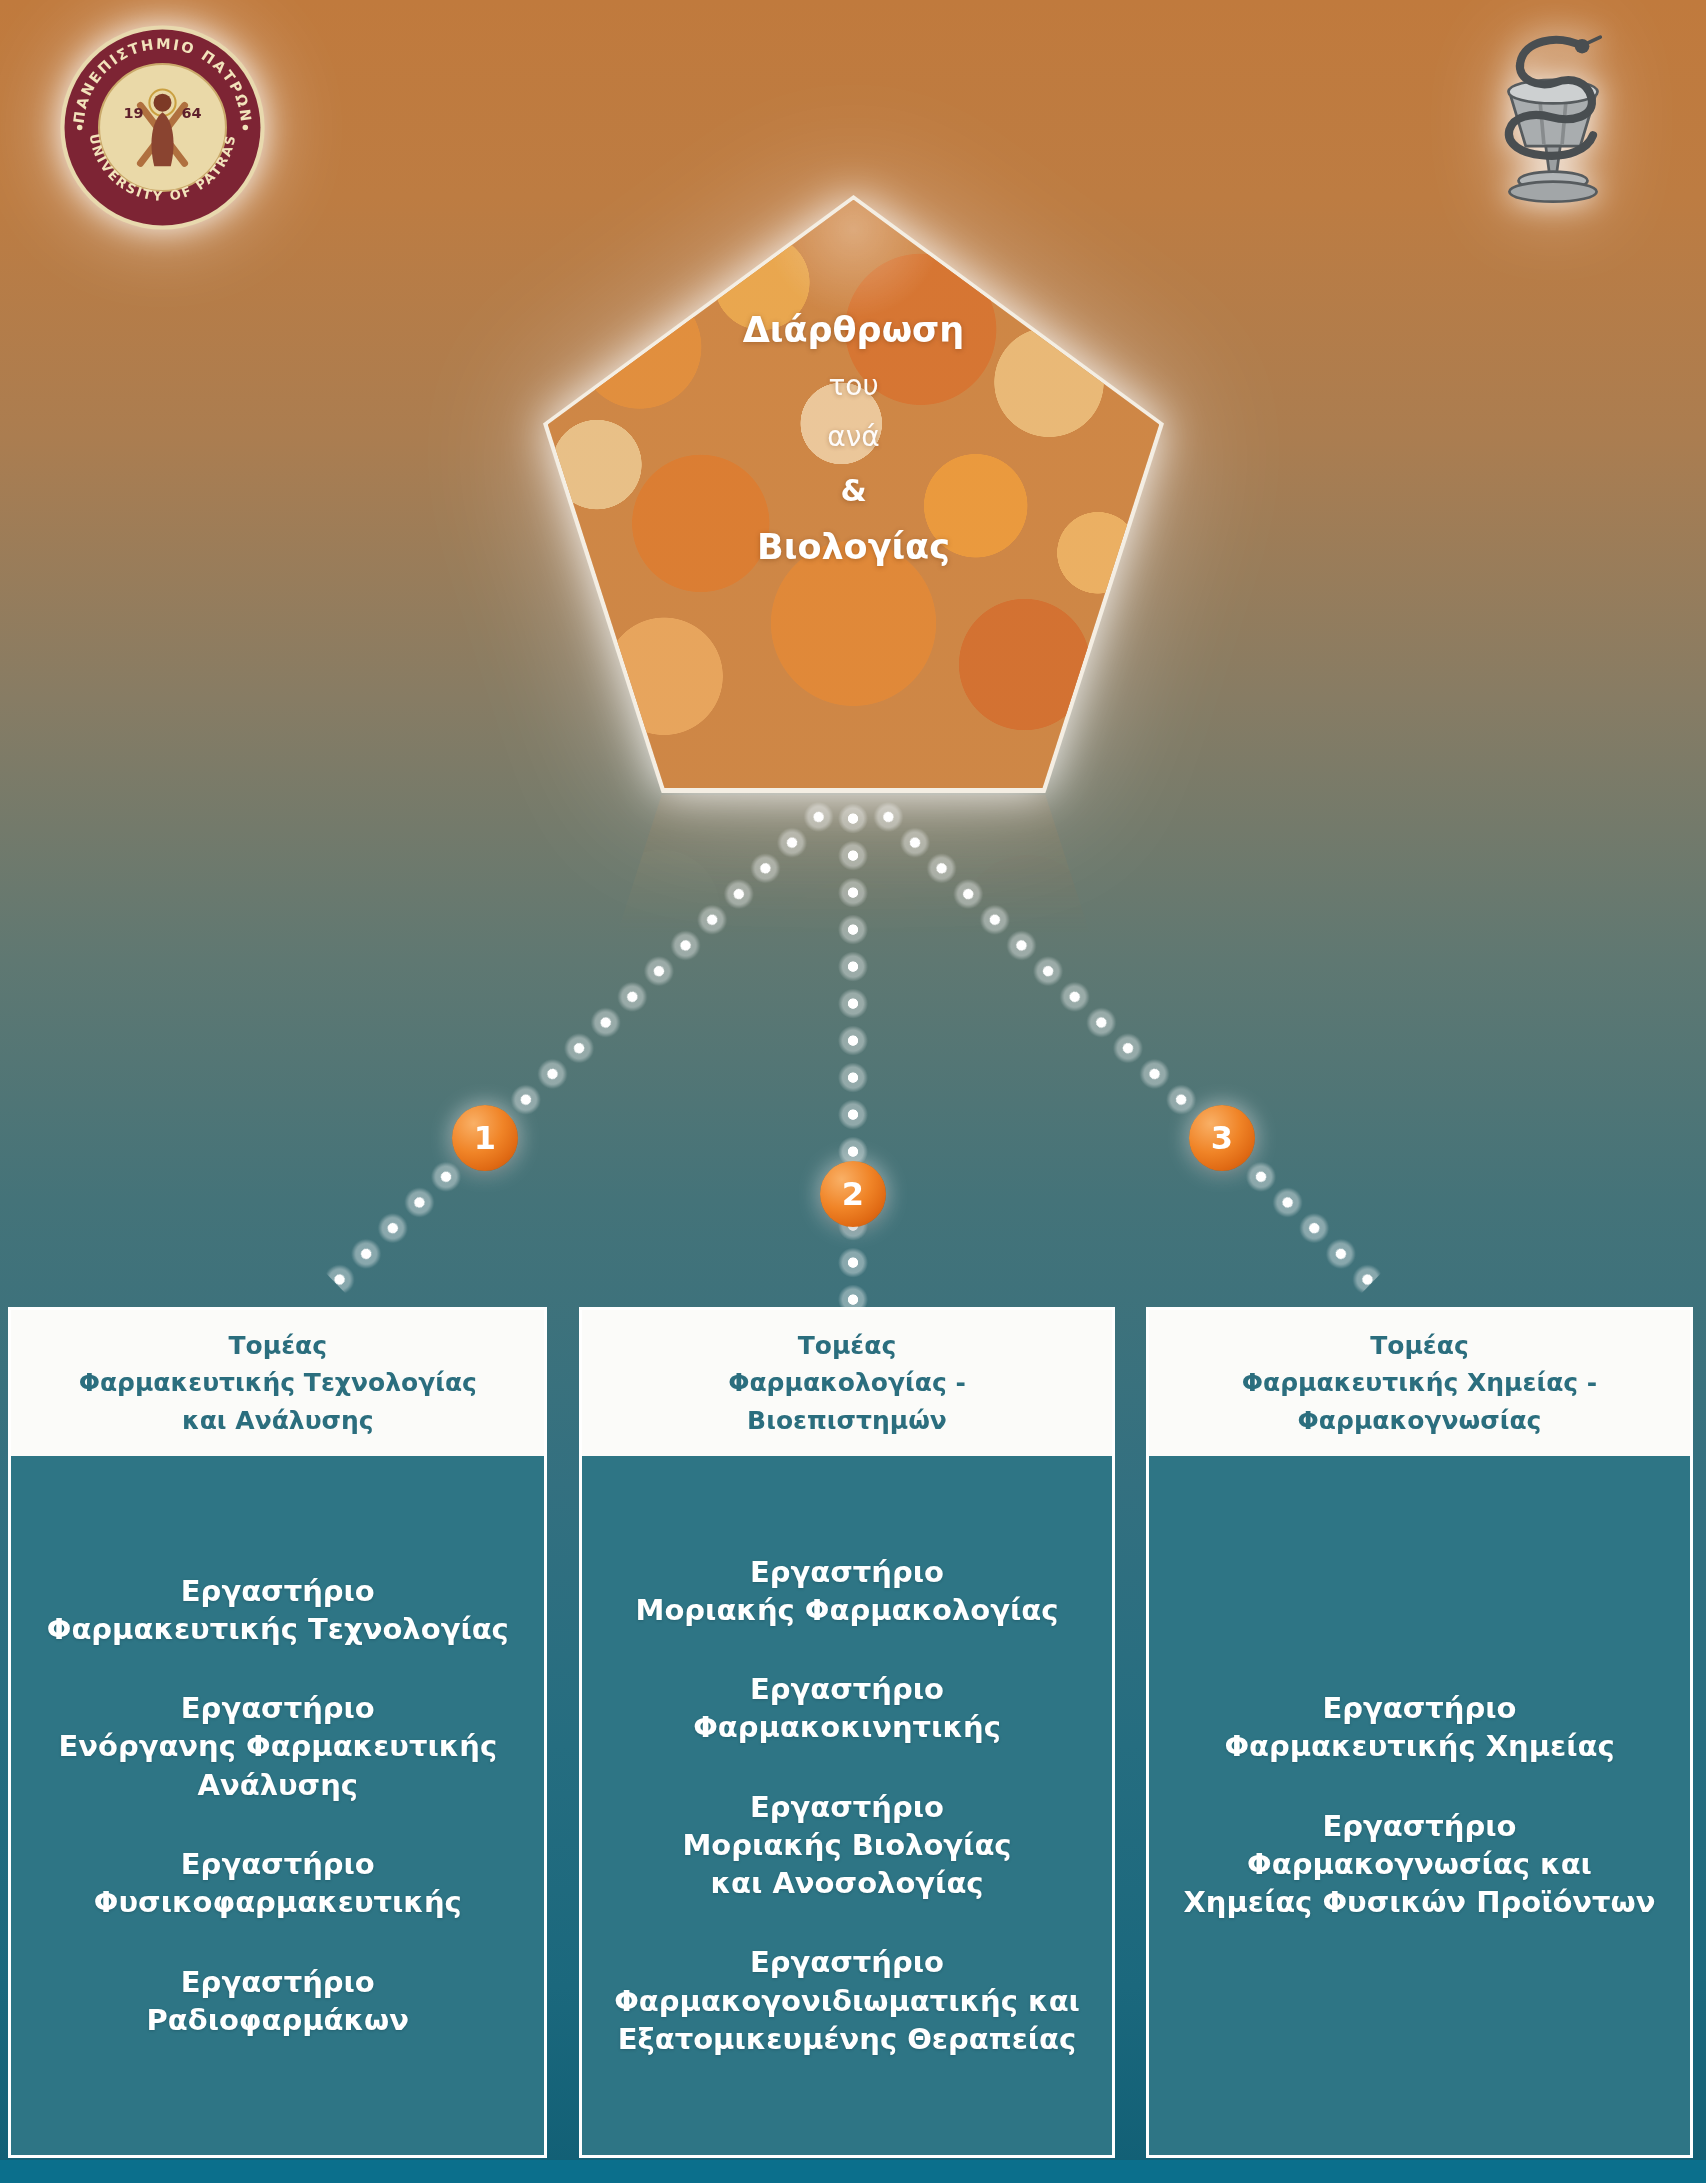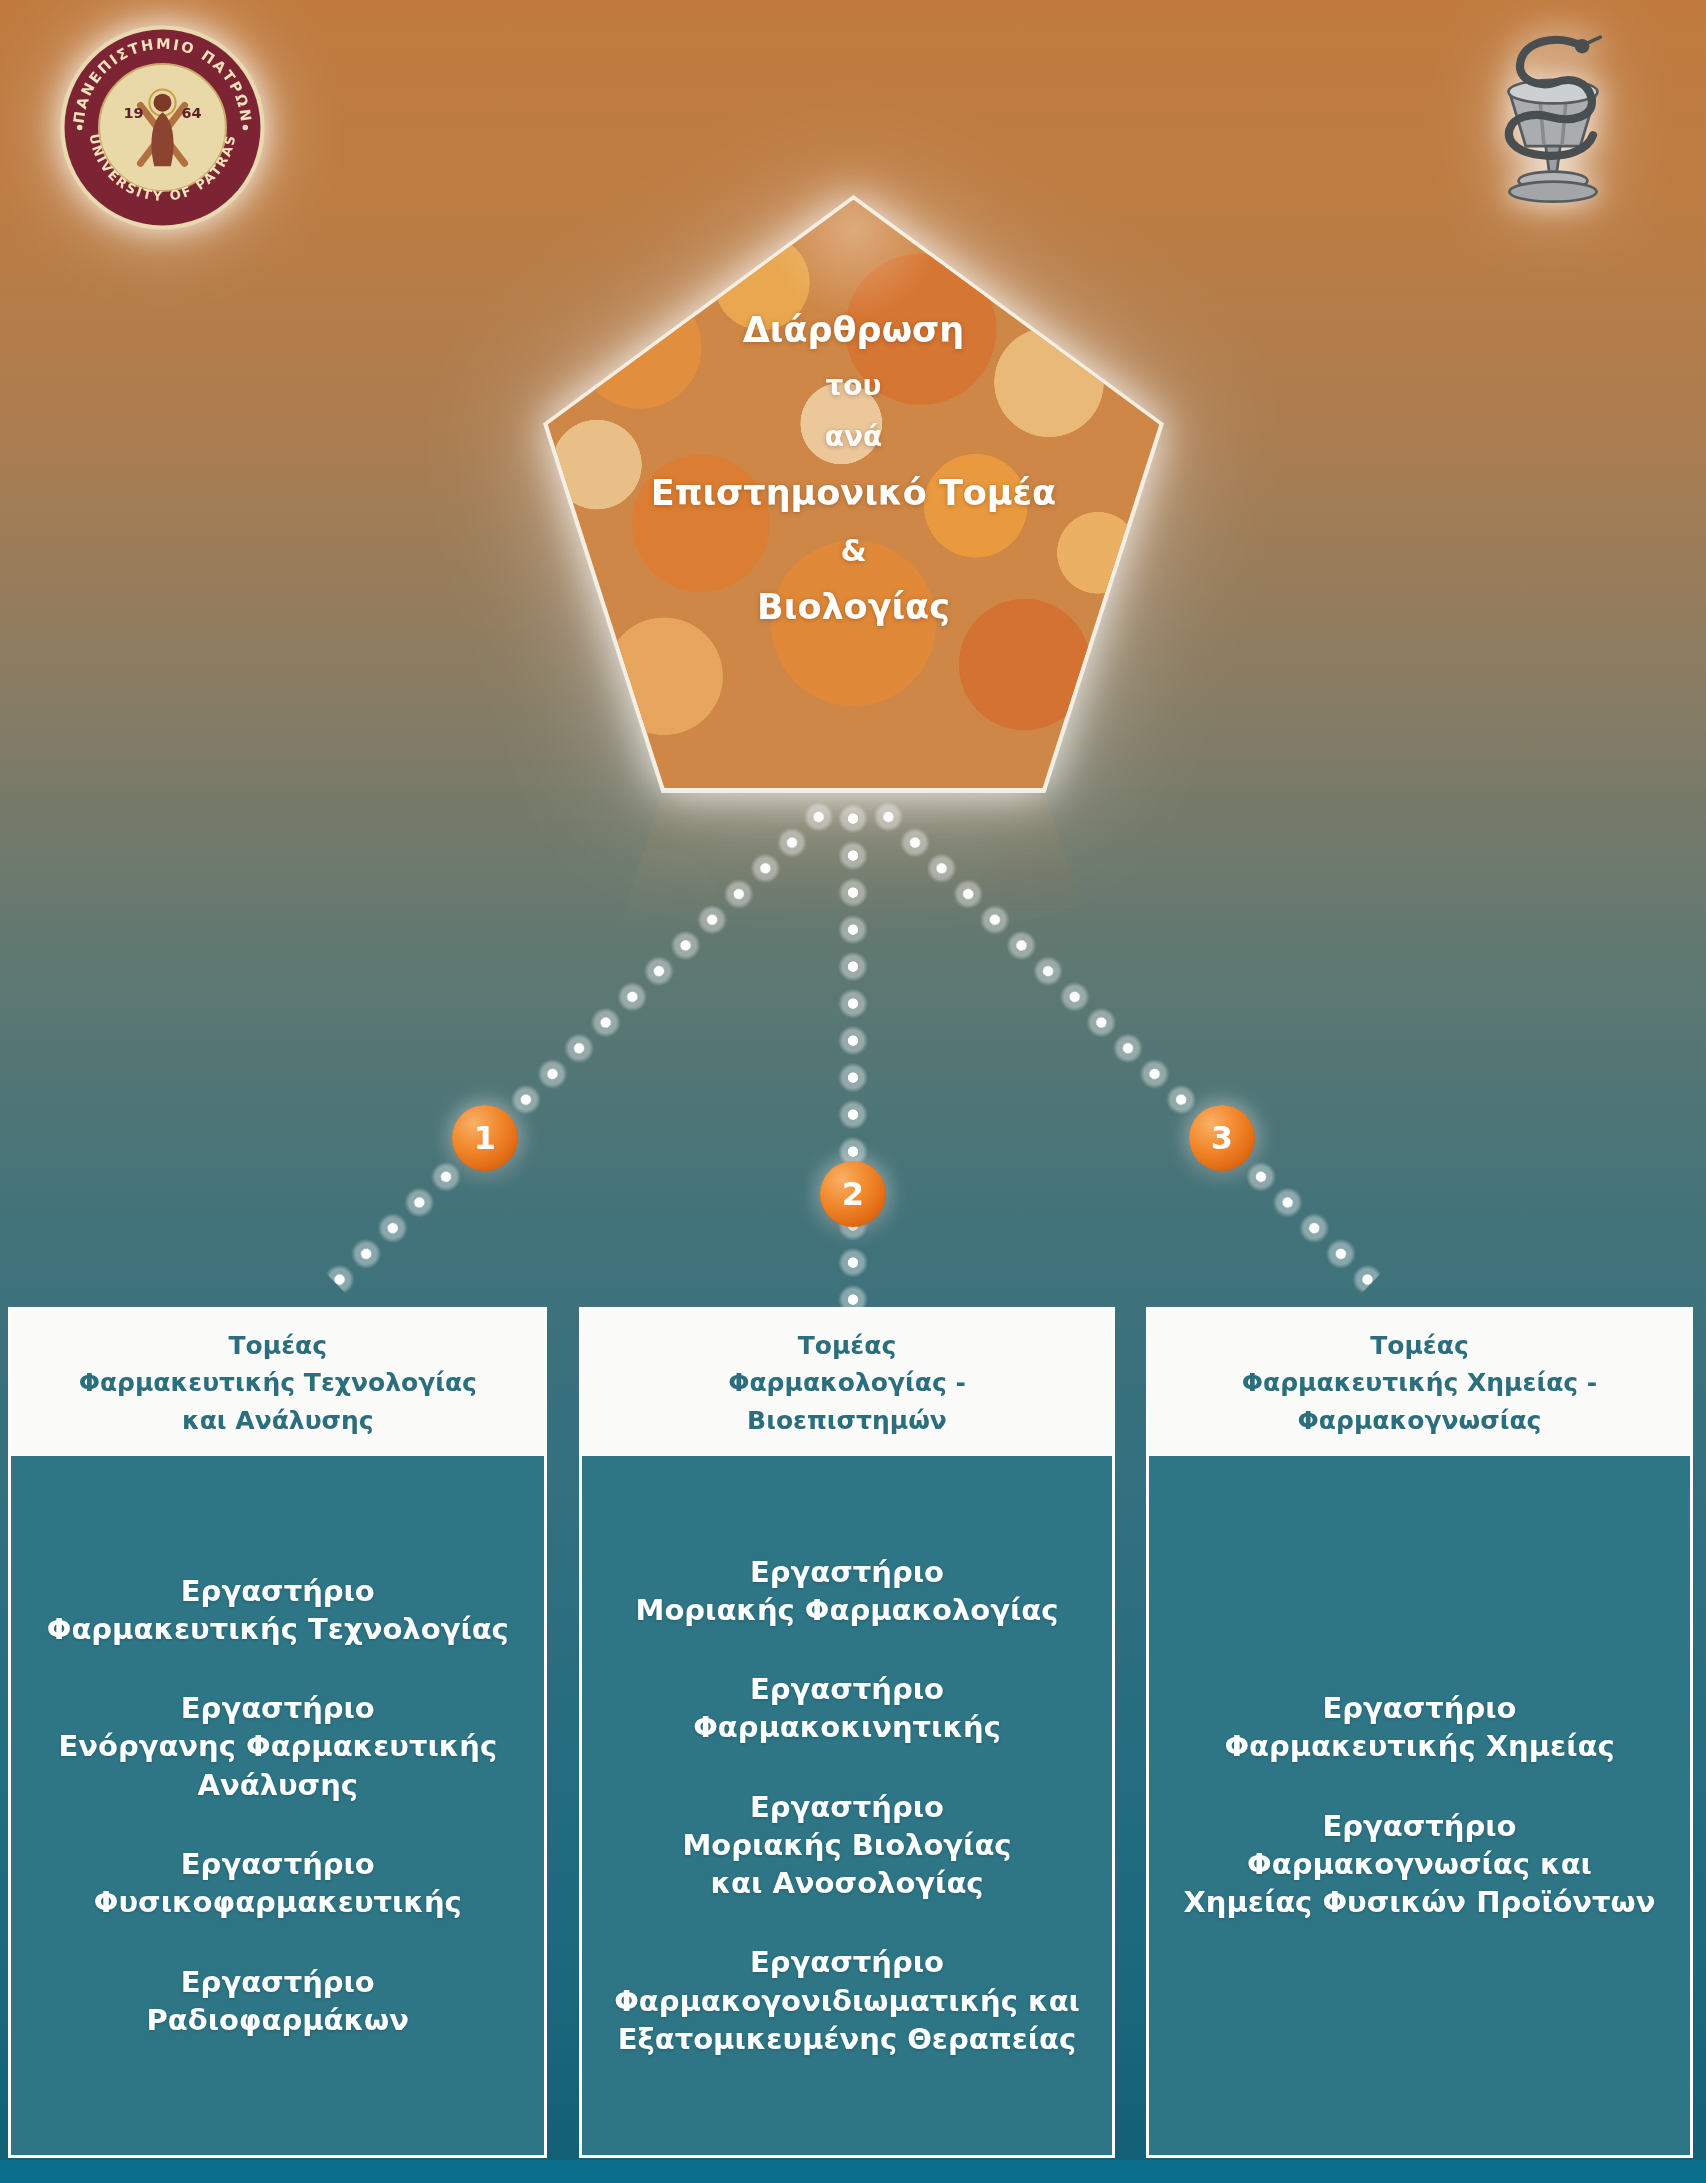--- a/index.html
+++ b/index.html
@@ -43,21 +43,21 @@
       radial-gradient(circle 41px  at 90% 60%, #f6c171 99%, transparent 100%),
       radial-gradient(circle 45px  at 8%  45%, #f2d9a5 99%, transparent 100%);
   }
   .pentagon-pills{position:absolute;inset:4.8px;}
   .pentagon-text{
     position:absolute;inset:0;display:flex;flex-direction:column;align-items:center;
     padding-top:116px;gap:21px;color:#ffffff;text-align:center;
     text-shadow:0 1.4px 5.5px rgba(90,40,0,.35);
   }
   .pent-strong{font-size:35px;font-weight:700;line-height:1.1;}
-  .pent-weak{font-size:28px;font-weight:700;line-height:1.1;opacity:.96;}
+  .pent-weak{font-size:28px;font-weight:400;line-height:1.1;opacity:.96;}
   .pent-amp{font-size:30px;font-weight:700;line-height:1.1;}
 
   .reflection{
     position:absolute;left:543px;top:795px;width:621px;height:166px;overflow:hidden;
     opacity:.12;z-index:1;
     -webkit-mask-image:linear-gradient(#000, transparent 85%);
     mask-image:linear-gradient(#000, transparent 85%);
   }
   .pentagon-copy{position:absolute;left:0;top:0;width:621px;height:598px;transform:scaleY(-1);}
 
@@ -172,21 +172,20 @@
   <div class="dots-h dots-right"></div>
   <div class="dots-v dots-mid"></div>
 
   <div class="pentagon-wrap">
     <div class="pentagon-outer pent-clip"></div>
     <div class="pentagon-pills pent-clip"></div>
     <div class="pentagon-text">
       <div class="pent-strong">Διάρθρωση</div>
       <div class="pent-weak">του</div>
       <div class="pent-weak">ανά</div>
-      <div class="pent-strong">Επιστημονικό Τομέα</div>
       <div class="pent-amp">&amp;</div>
       <div class="pent-strong">Βιολογίας</div>
     </div>
   </div>
 
   <div class="num-circle nc1">1</div>
   <div class="num-circle nc2">2</div>
   <div class="num-circle nc3">3</div>
 
   <div class="column col1">

